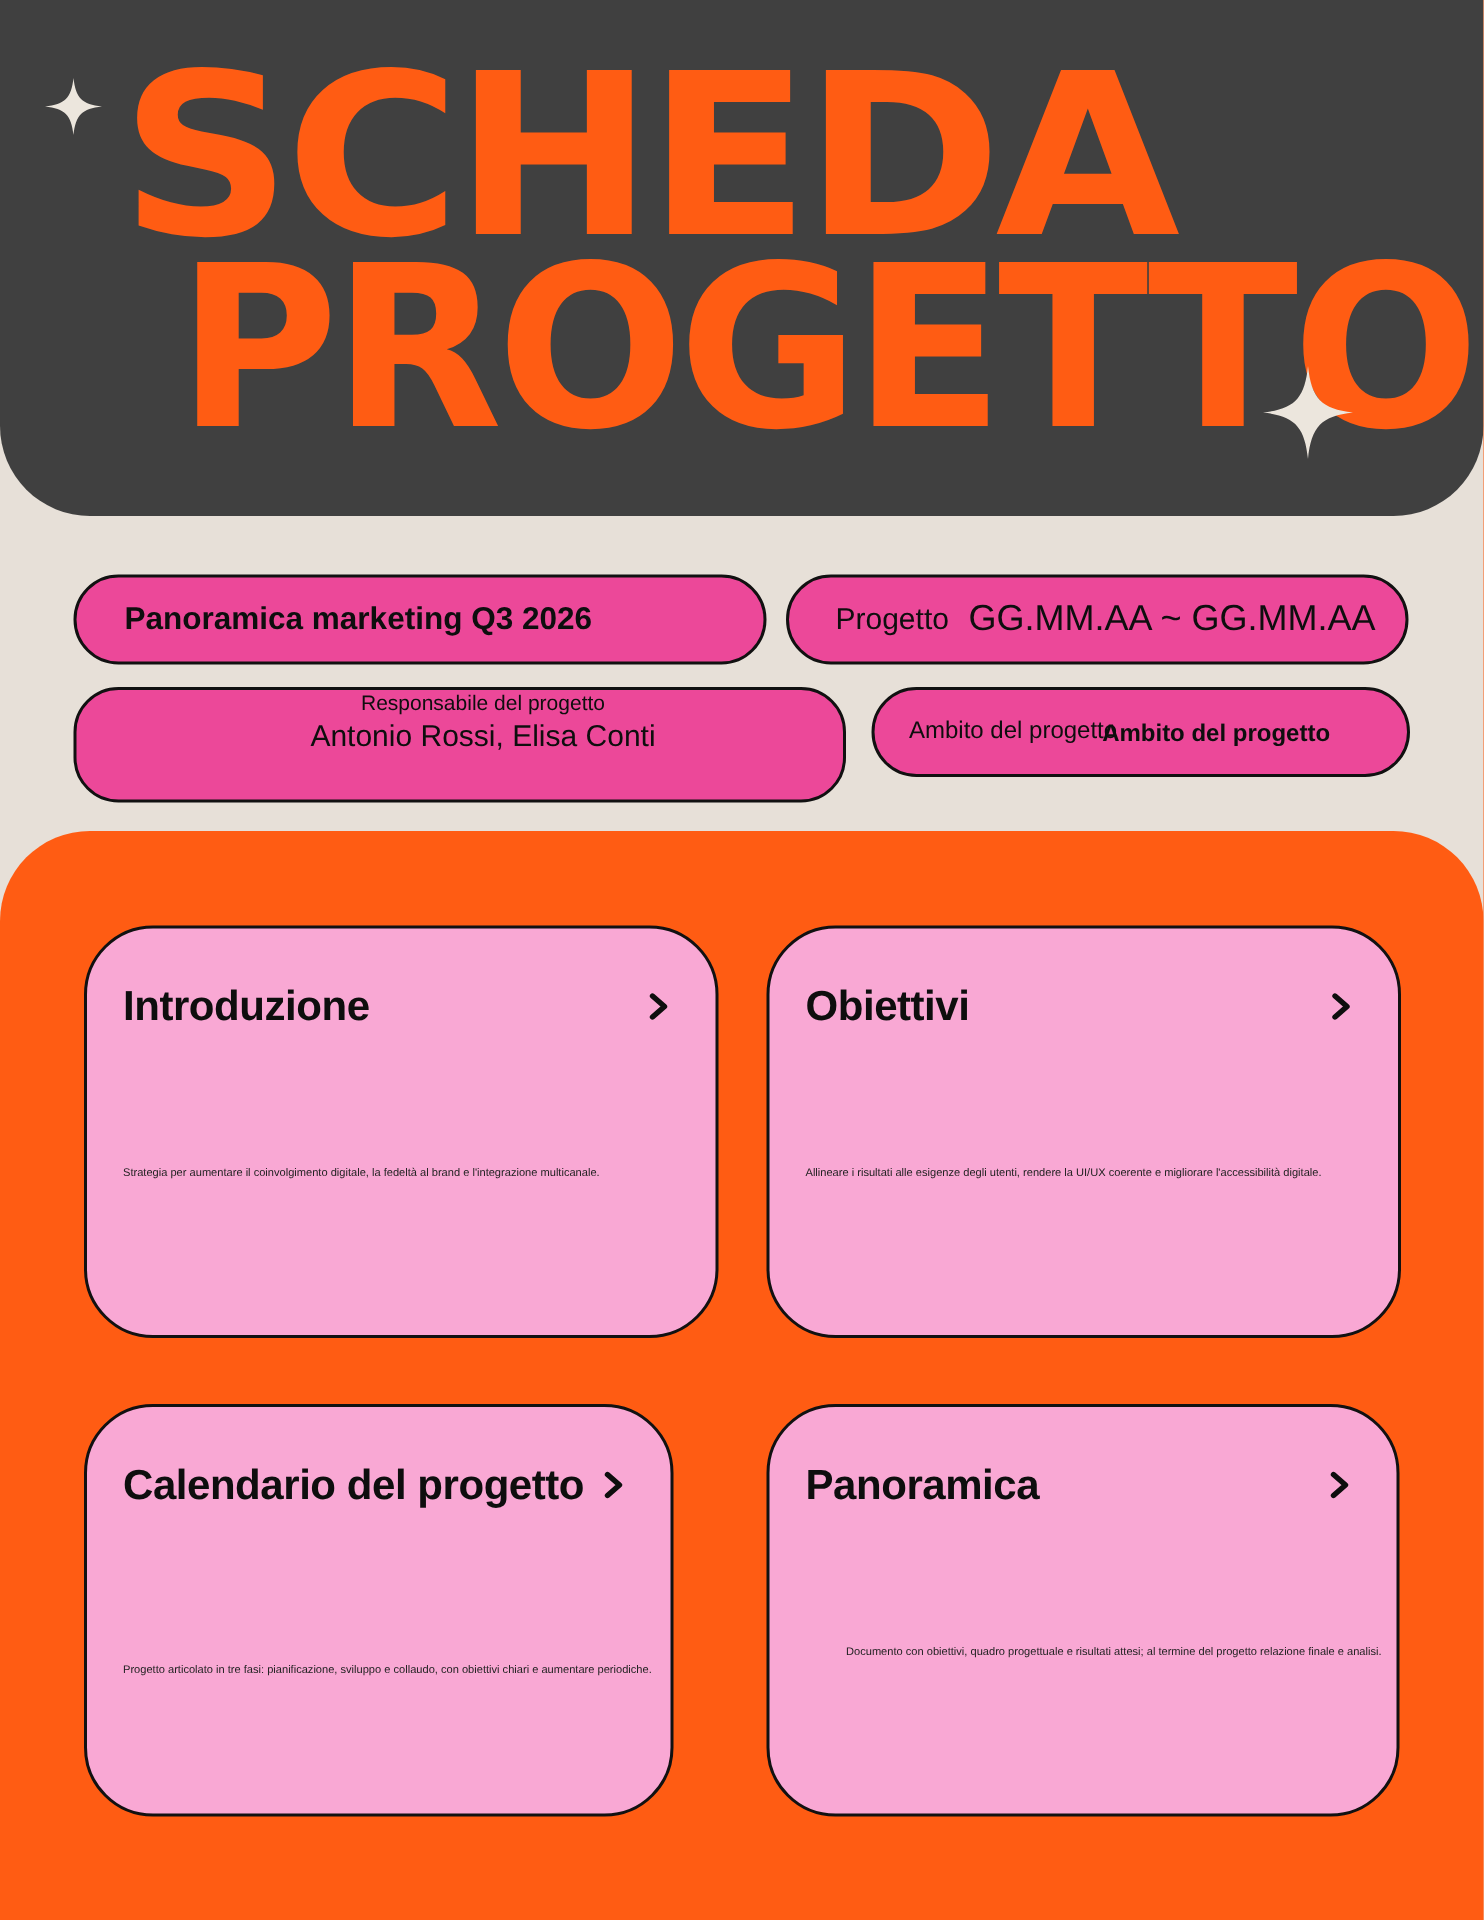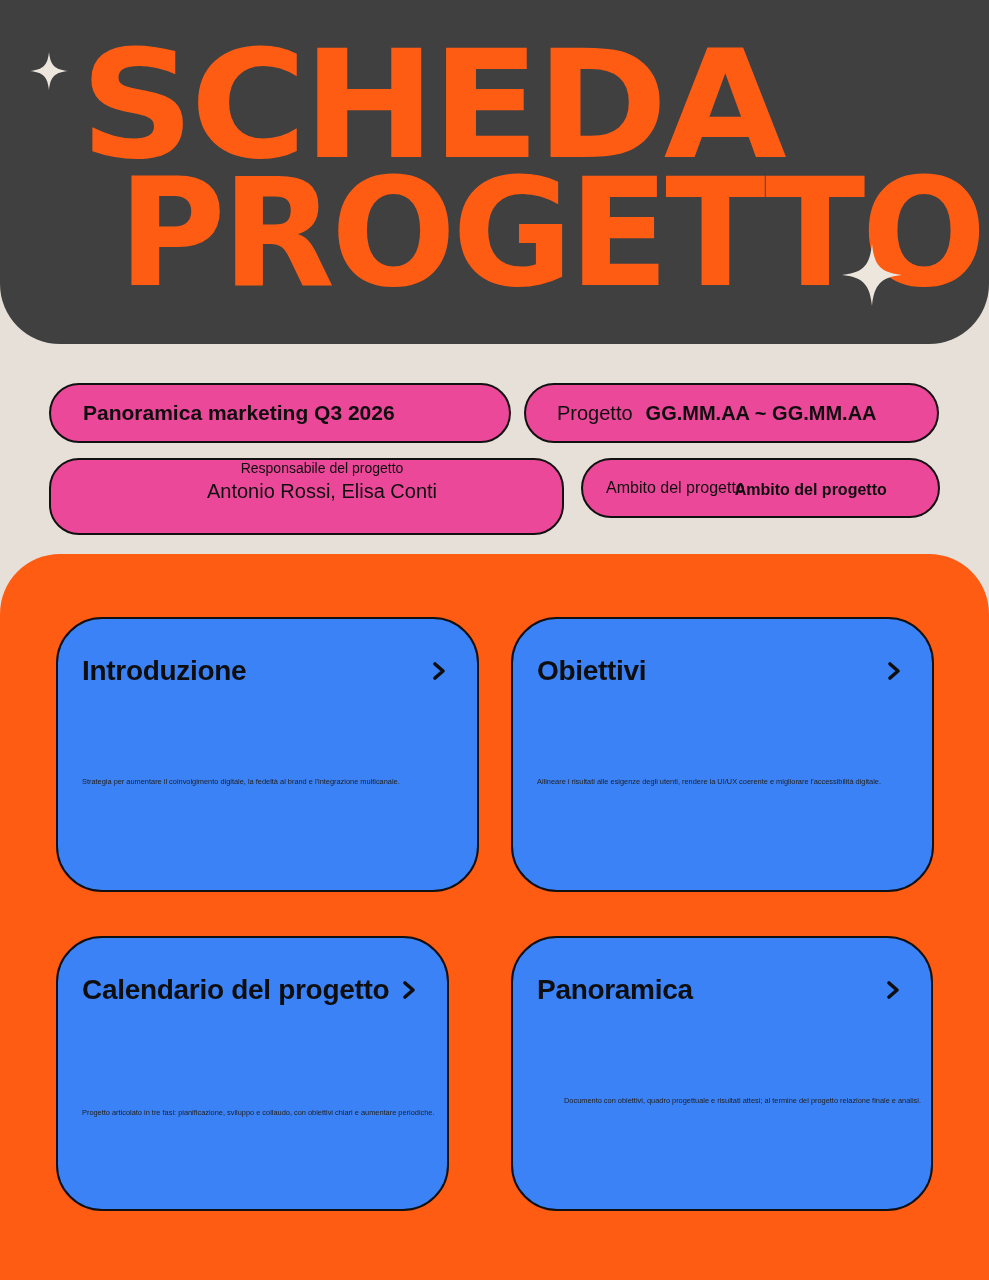--- a/index.html
+++ b/index.html
@@ -41,36 +41,36 @@
       border-radius: 30px;
       background: #ec4899;
       display: flex; align-items: center;
       white-space: nowrap;
       overflow: hidden;
     }
     .pill-title { left: 49px; top: 383px; width: 462px; height: 60px; padding-left: 32px; }
     .pill-title .val { font-size: 21px; font-weight: 700; }
     .pill-period { left: 524px; top: 383px; width: 415px; height: 60px; padding-left: 31px; }
     .pill-period .lbl { font-size: 20px; margin-right: 13px; }
-    .pill-period .val { font-size: 20px; font-weight: 700; }
+    .pill-period .val { font-size: 24px; font-weight: 400; }
     .pill-owner { left: 49px; top: 458px; width: 515px; height: 77px; padding-left: 31px; flex-direction: column; }
     .pill-owner .lbl { font-size: 14px; }
     .pill-owner .val { font-size: 20px; font-weight: 500; margin-top: 4px; text-align: right; }
     .pill-scope { left: 581px; top: 458px; width: 359px; height: 60px; padding-left: 23px; }
     .pill-scope .lbl { font-size: 16px; }
     .pill-scope .val { font-size: 16px; font-weight: 700; margin-left: -10px; margin-top: 3px; }
 
     .orange {
       position: absolute; left: 0; top: 554px; width: 989px; height: 726px;
       background: #ff5c13;
       border-radius: 60px 60px 0 0;
     }
     .card {
       position: absolute;
-      background: #3b82f6;
+      background: #f9a8d4;
       border: 2.5px solid #111;
       border-radius: 46px;
       cursor: pointer;
     }
     .card-1 { left: 56px; top: 617px; width: 423px; height: 275px; }
     .card-2 { left: 511px; top: 617px; width: 423px; height: 275px; }
     .card-3 { left: 56px; top: 936px; width: 393px; height: 275px; }
     .card-4 { left: 511px; top: 936px; width: 422px; height: 275px; }
     .card-head {
       position: absolute; left: 24px; right: 30px; top: 36px;

